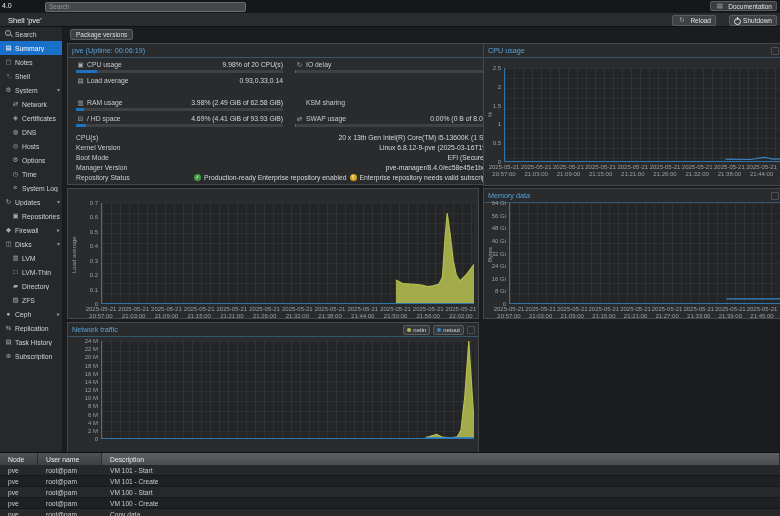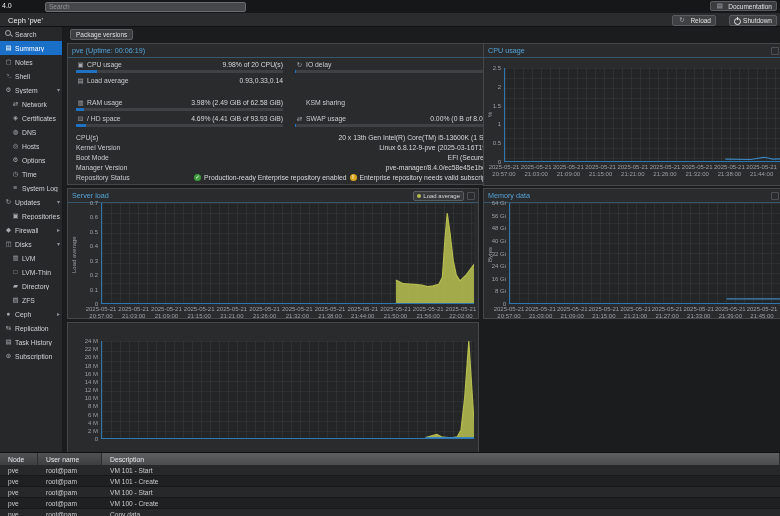--- a/index.html
+++ b/index.html
@@ -97,21 +97,21 @@
 <div id="topbar">
   <span id="brand-frag">4.0</span>
   <input id="global-search" placeholder="Search" style="">
   <div class="tb-btn" id="btn-doc">
     <span class="ico">▤</span>
     <span>Documentation</span>
   </div>
 </div>
 
 <div id="nodebar">
-  <span id="node-title">Ceph 'pve'</span>
+  <span id="node-title">Shell 'pve'</span>
   <div class="nb-btn" id="btn-reload">
     <span class="ico">↻</span>
     <span>Reload</span>
   </div>
   <div class="nb-btn" id="btn-shutdown">
     <span class="css-power"></span>
     <span>Shutdown</span>
   </div>
 </div>
 
@@ -358,30 +358,20 @@
       <div class="xt" style="left: 31.2px; top: 120px;"><span>2025-05-21</span><br><span>21:03:00</span></div>
       <div class="xt" style="left: 63.4px; top: 120px;"><span>2025-05-21</span><br><span>21:09:00</span></div>
       <div class="xt" style="left: 95.6px; top: 120px;"><span>2025-05-21</span><br><span>21:15:00</span></div>
       <div class="xt" style="left: 127.8px; top: 120px;"><span>2025-05-21</span><br><span>21:21:00</span></div>
       <div class="xt" style="left: 160px; top: 120px;"><span>2025-05-21</span><br><span>21:26:00</span></div>
       <div class="xt" style="left: 192.2px; top: 120px;"><span>2025-05-21</span><br><span>21:32:00</span></div>
       <div class="xt" style="left: 224.4px; top: 120px;"><span>2025-05-21</span><br><span>21:38:00</span></div>
       <div class="xt" style="left: 256.6px; top: 120px;"><span>2025-05-21</span><br><span>21:44:00</span></div>
     </div>
     <div class="panel chart-panel" style="left: 67px; top: 188px; width: 412px; height: 131px;">
-      <div class="panel-hd">
-        <span class="panel-title">Server load</span>
-        <div class="leg-wrap">
-          <div class="leg">
-            <span class="leg-dot" style="background: rgb(181, 189, 78);"></span>
-            <span>Load average</span>
-          </div>
-        </div>
-        <div class="ptool"></div>
-      </div>
       <span class="ylab" style="left: 3px; top: 83.7px;">Load average</span>
       <span class="yt" style="left: 0px; width: 30px; top: 11px;">0.7</span>
       <span class="yt" style="left: 0px; width: 30px; top: 25.4286px;">0.6</span>
       <span class="yt" style="left: 0px; width: 30px; top: 39.8571px;">0.5</span>
       <span class="yt" style="left: 0px; width: 30px; top: 54.2857px;">0.4</span>
       <span class="yt" style="left: 0px; width: 30px; top: 68.7143px;">0.3</span>
       <span class="yt" style="left: 0px; width: 30px; top: 83.1429px;">0.2</span>
       <span class="yt" style="left: 0px; width: 30px; top: 97.5714px;">0.1</span>
       <span class="yt" style="left: 0px; width: 30px; top: 112px;">0</span>
       <div class="plot" style="left: 33px; top: 14px; width: 373px; height: 101px;">
@@ -427,20 +417,34 @@
       <div class="xt" style="left: 35.625px; top: 117px;"><span>2025-05-21</span><br><span>21:03:00</span></div>
       <div class="xt" style="left: 67.25px; top: 117px;"><span>2025-05-21</span><br><span>21:09:00</span></div>
       <div class="xt" style="left: 98.875px; top: 117px;"><span>2025-05-21</span><br><span>21:15:00</span></div>
       <div class="xt" style="left: 130.5px; top: 117px;"><span>2025-05-21</span><br><span>21:21:00</span></div>
       <div class="xt" style="left: 162.125px; top: 117px;"><span>2025-05-21</span><br><span>21:27:00</span></div>
       <div class="xt" style="left: 193.75px; top: 117px;"><span>2025-05-21</span><br><span>21:33:00</span></div>
       <div class="xt" style="left: 225.375px; top: 117px;"><span>2025-05-21</span><br><span>21:39:00</span></div>
       <div class="xt" style="left: 257px; top: 117px;"><span>2025-05-21</span><br><span>21:45:00</span></div>
     </div>
     <div class="panel chart-panel" style="left: 67px; top: 322px; width: 412px; height: 150px;">
+      <div class="panel-hd">
+        <span class="panel-title">Network traffic</span>
+        <div class="leg-wrap">
+          <div class="leg">
+            <span class="leg-dot" style="background: rgb(181, 189, 78);"></span>
+            <span>netin</span>
+          </div>
+          <div class="leg">
+            <span class="leg-dot" style="background: rgb(61, 133, 192);"></span>
+            <span>netout</span>
+          </div>
+        </div>
+        <div class="ptool"></div>
+      </div>
       <span class="yt" style="left: 0px; width: 30px; top: 15px;">24 M</span>
       <span class="yt" style="left: 0px; width: 30px; top: 23.1667px;">22 M</span>
       <span class="yt" style="left: 0px; width: 30px; top: 31.3333px;">20 M</span>
       <span class="yt" style="left: 0px; width: 30px; top: 39.5px;">18 M</span>
       <span class="yt" style="left: 0px; width: 30px; top: 47.6667px;">16 M</span>
       <span class="yt" style="left: 0px; width: 30px; top: 55.8333px;">14 M</span>
       <span class="yt" style="left: 0px; width: 30px; top: 64px;">12 M</span>
       <span class="yt" style="left: 0px; width: 30px; top: 72.1667px;">10 M</span>
       <span class="yt" style="left: 0px; width: 30px; top: 80.3333px;">8 M</span>
       <span class="yt" style="left: 0px; width: 30px; top: 88.5px;">6 M</span>

